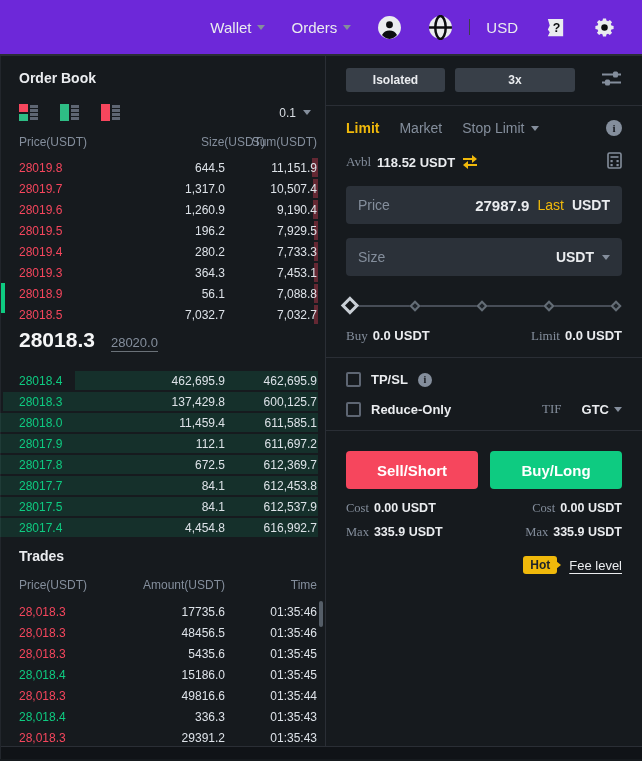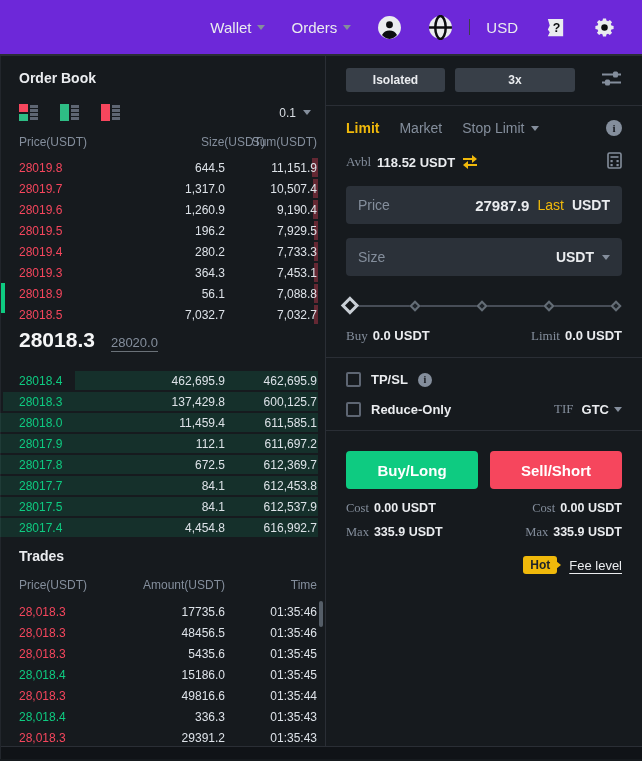--- a/index.html
+++ b/index.html
@@ -97,21 +97,21 @@
   .mark { position:absolute; top:4px; width:8px; height:8px; background:#1E2329;
           border:2px solid #646D76; transform:translateX(-50%) rotate(45deg); cursor:pointer; }
   .handle { position:absolute; top:1px; left:0; width:13px; height:13px; background:#14171A;
             border:3px solid #C9CFD6; transform:translateX(-35%) rotate(45deg); cursor:grab; z-index:2; }
 
   .bs-row { display:flex; justify-content:space-between; margin-top:14px; font-size:13px; }
   .pair { display:flex; gap:5px; align-items:baseline; }
 
   .chk-row { display:flex; align-items:center; gap:10px; margin-top:14px; font-size:13px; font-weight:bold; }
   .chk { width:15px; height:15px; border:2px solid #5E6673; border-radius:2px; background:transparent; cursor:pointer; }
-  .tif { margin-left:auto; display:flex; align-items:center; gap:8px; font-weight:normal; }
+  .tif { margin-left:auto; display:flex; align-items:center; gap:20px; font-weight:normal; }
   .tif .v { font-weight:bold; cursor:pointer; display:flex; align-items:center; gap:5px; }
 
   .exec-row { display:flex; gap:12px; margin-top:20px; }
   .exec-btn { flex:1; height:38px; border:none; border-radius:4px; color:#fff;
               font-size:15px; font-weight:bold; cursor:pointer; font-family:inherit; }
   .exec-btn.buy { background:#0ECB81; }
   .exec-btn.sell { background:#F6465D; }
 
   .cm-row { display:flex; justify-content:space-between; margin-top:12px; font-size:12.5px; }
   .cm-row.tight { margin-top:9px; }
@@ -474,22 +474,22 @@
             <i class="caret"></i>
           </span>
         </span>
       </div>
     </div>
 
     <div class="divider"></div>
 
     <div class="pad">
       <div class="exec-row">
+        <button class="exec-btn sell">Sell/Short</button>
         <button class="exec-btn buy">Buy/Long</button>
-        <button class="exec-btn sell">Sell/Short</button>
       </div>
       <div class="cm-row">
         <span class="pair">
             <span class="gray">Cost</span>
             <span class="bold">0.00 USDT</span>
           </span>
         <span class="pair">
             <span class="gray">Cost</span>
             <span class="bold">0.00 USDT</span>
           </span>

